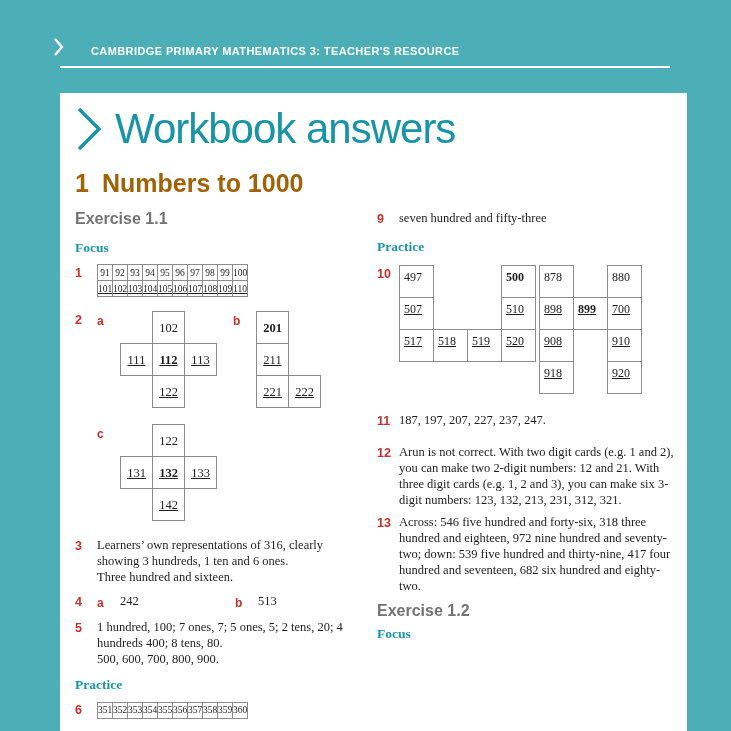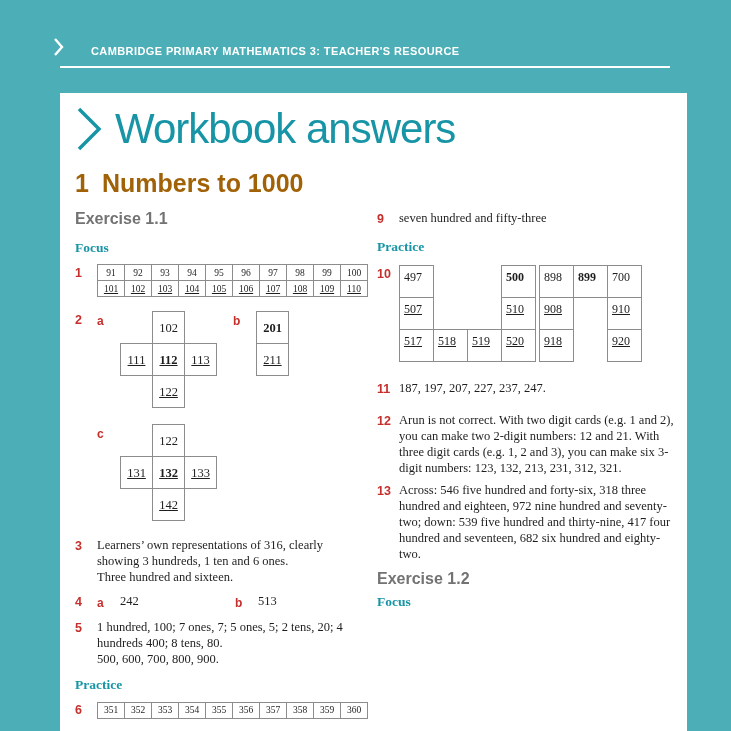--- a/index.html
+++ b/index.html
@@ -40,21 +40,21 @@
   .mt12{margin-top:12px;} .mt14{margin-top:14px;} .mt16{margin-top:16px;} .mt18{margin-top:18px;}
 
   
   .grid{display:inline-block;flex:none;}
   .grid-row{display:flex;}
   .grid-row + .grid-row{margin-top:-1px;text-decoration:underline;}
   .cell{border:1px solid #8c8c8c;background:#fff;display:flex;align-items:center;justify-content:center;flex:none;box-sizing:border-box;}
   .cell + .cell{margin-left:-1px;}
   .cell.empty{border-color:transparent;background:transparent;}
   .cell.bold{font-weight:bold;}
-  .grid-small .cell{width:28px;height:17px;font-size:9.5px;}
+  .grid-small .cell{width:16px;height:17px;font-size:9.5px;}
   .grid-cross .cell{width:33px;height:33px;font-size:12.5px;}
   .grid-puzzle .cell{width:35px;height:33px;font-size:12px;align-items:flex-start;justify-content:flex-start;padding:3px 0 13px 4px;}
   .q10row{display:flex;align-items:flex-start;gap:3px;}
 
   svg{display:block;}
 </style>
 </head>
 <body>
 
 <div class="top-header">
@@ -141,20 +141,24 @@
                 </div>
               </div>
             <span class="sublabel gap-b">b</span>
             <div class="grid grid-cross">
                 <div class="grid-row">
                   <span class="cell bold">201</span>
                 </div>
                 <div class="grid-row">
                   <span class="cell">211</span>
                 </div>
+                <div class="grid-row">
+                  <span class="cell">221</span>
+                  <span class="cell">222</span>
+                </div>
               </div>
           </div>
           <div class="subrow mt16">
             <span class="sublabel">c</span>
             <div class="grid grid-cross">
                 <div class="grid-row">
                   <span class="cell empty"></span>
                   <span class="cell">122</span>
                   <span class="cell empty"></span>
                 </div>
@@ -249,20 +253,25 @@
                 </div>
                 <div class="grid-row">
                   <span class="cell">517</span>
                   <span class="cell">518</span>
                   <span class="cell">519</span>
                   <span class="cell">520</span>
                 </div>
               </div>
             <div class="grid grid-puzzle">
                 <div class="grid-row">
+                  <span class="cell">878</span>
+                  <span class="cell empty"></span>
+                  <span class="cell">880</span>
+                </div>
+                <div class="grid-row">
                   <span class="cell">898</span>
                   <span class="cell bold">899</span>
                   <span class="cell">700</span>
                 </div>
                 <div class="grid-row">
                   <span class="cell">908</span>
                   <span class="cell empty"></span>
                   <span class="cell">910</span>
                 </div>
                 <div class="grid-row">

